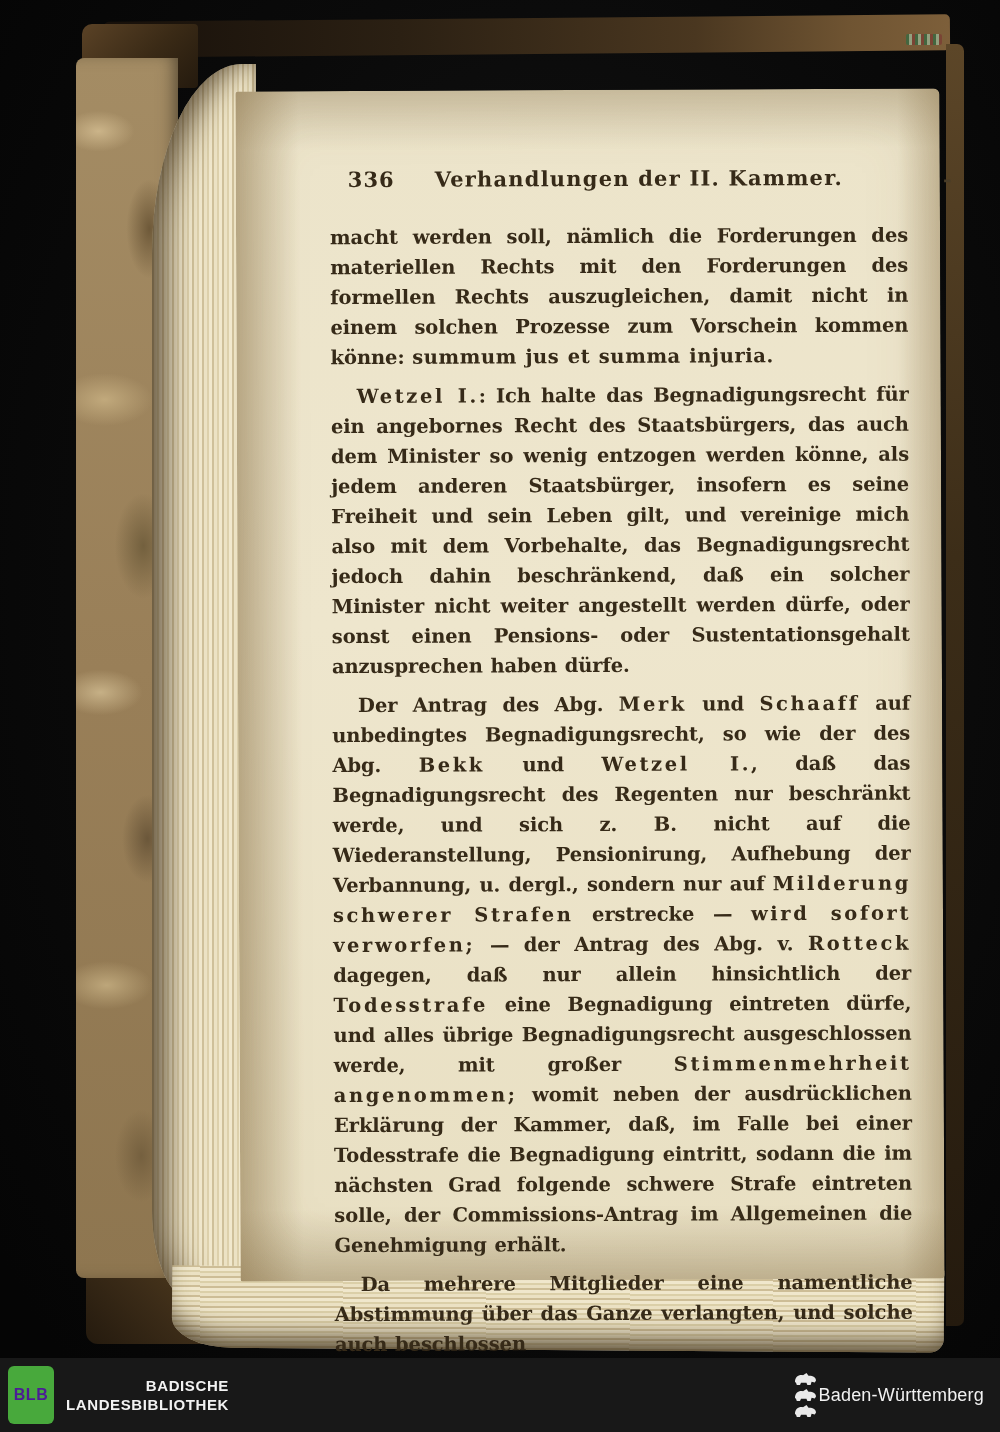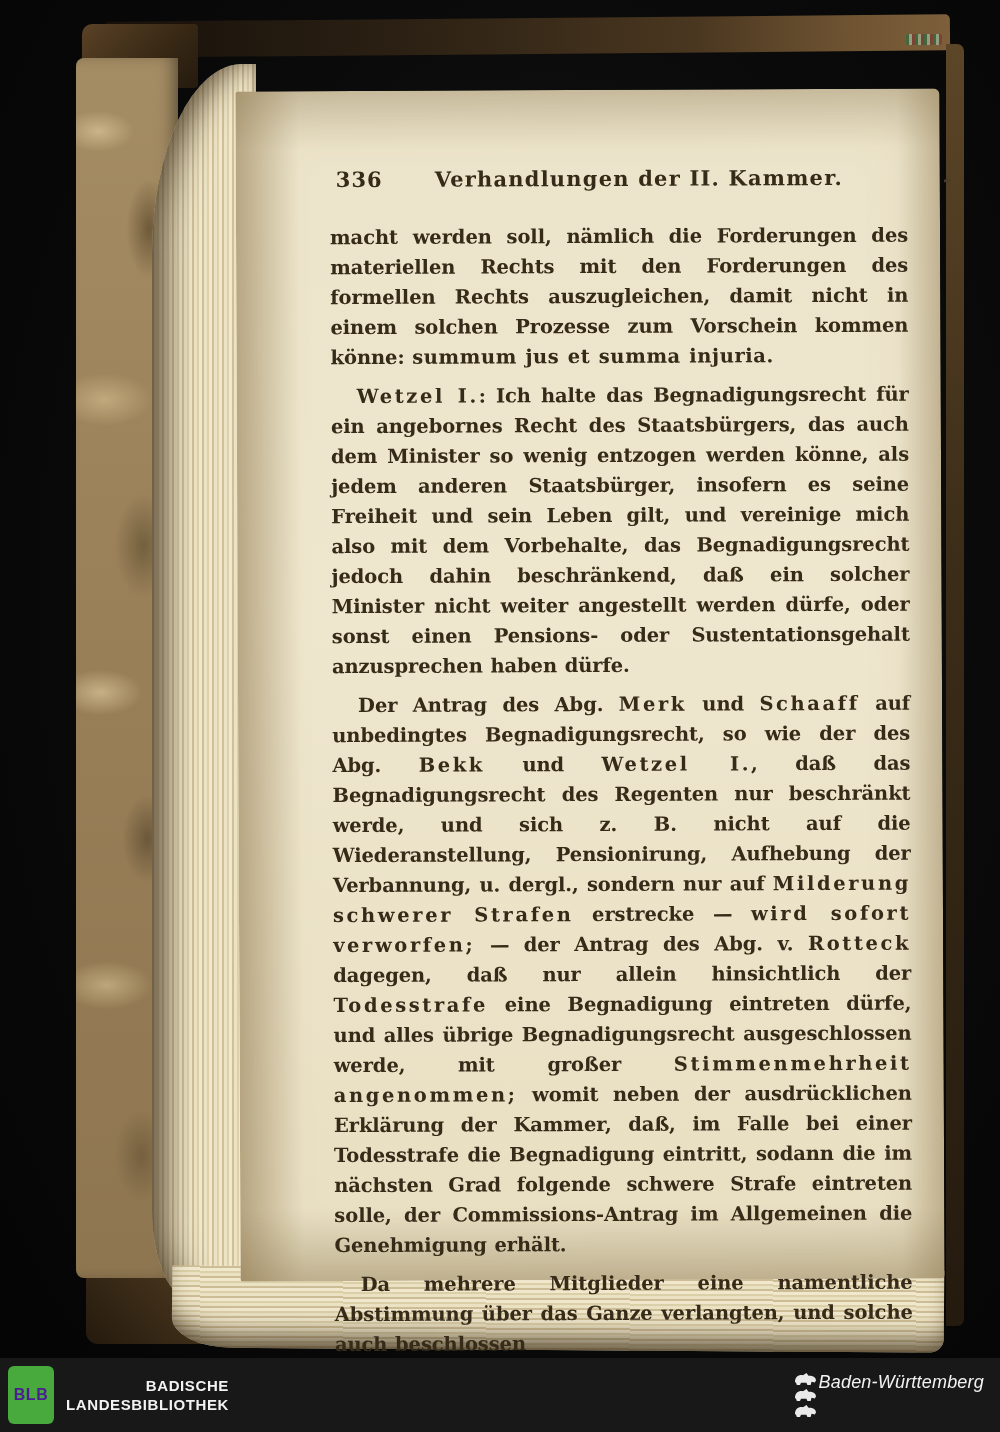--- a/index.html
+++ b/index.html
@@ -88,21 +88,21 @@
     box-shadow:inset 0 0 70px rgba(125,102,60,.28);
   }
   .text-block {
     position:absolute; left:94px; top:76px; width:578px;
     color:var(--ink,#362a18);
   }
   .page-head {
     position:relative; height:34px; margin-bottom:22px;
     font-size:21px; font-weight:bold;
   }
-  .pagenum { position:absolute; left:6px; top:0; letter-spacing:1px; }
+  .pagenum { position:absolute; left:18px; top:0; letter-spacing:1px; }
   .running  { display:block; text-align:center; letter-spacing:1.2px; padding-left:40px; }
   .margin-mark { position:absolute; right:-44px; top:2px; font-weight:bold; color:#4a3d28; }
 
   .para {
     font-size:19.5px; line-height:30px; font-weight:bold;
     text-align:justify; margin-bottom:9px;
     letter-spacing:-0.1px; word-spacing:1px;
   }
   .para.indent { text-indent:26px; }
   .sperr { letter-spacing:2.6px; }
@@ -120,21 +120,21 @@
     width:46px; height:58px; background:var(--logo-green,#48a93c);
     color:#4c1d95; font-weight:bold; font-size:16px;
     display:flex; align-items:center; justify-content:center;
     border-radius:6px; letter-spacing:.5px;
   }
   .lib-name {
     color:#f2f2f2; font-weight:bold; font-size:15px; line-height:1.3;
     letter-spacing:.6px;
     text-align:right;
   }
-  .footer-right { margin-left:auto; display:flex; gap:0;font-style:italic; }
+  .footer-right { margin-left:auto; display:flex; align-items:center; gap:0; }
   .coa-icon svg { display:block; }
   .state-label { color:#f2f2f2; font-size:18px; letter-spacing:.2px; }
 </style>
 </head>
 <body>
 
 <div class="photo">
 
   <div class="top-edge"></div>
   <div class="headband"></div>

